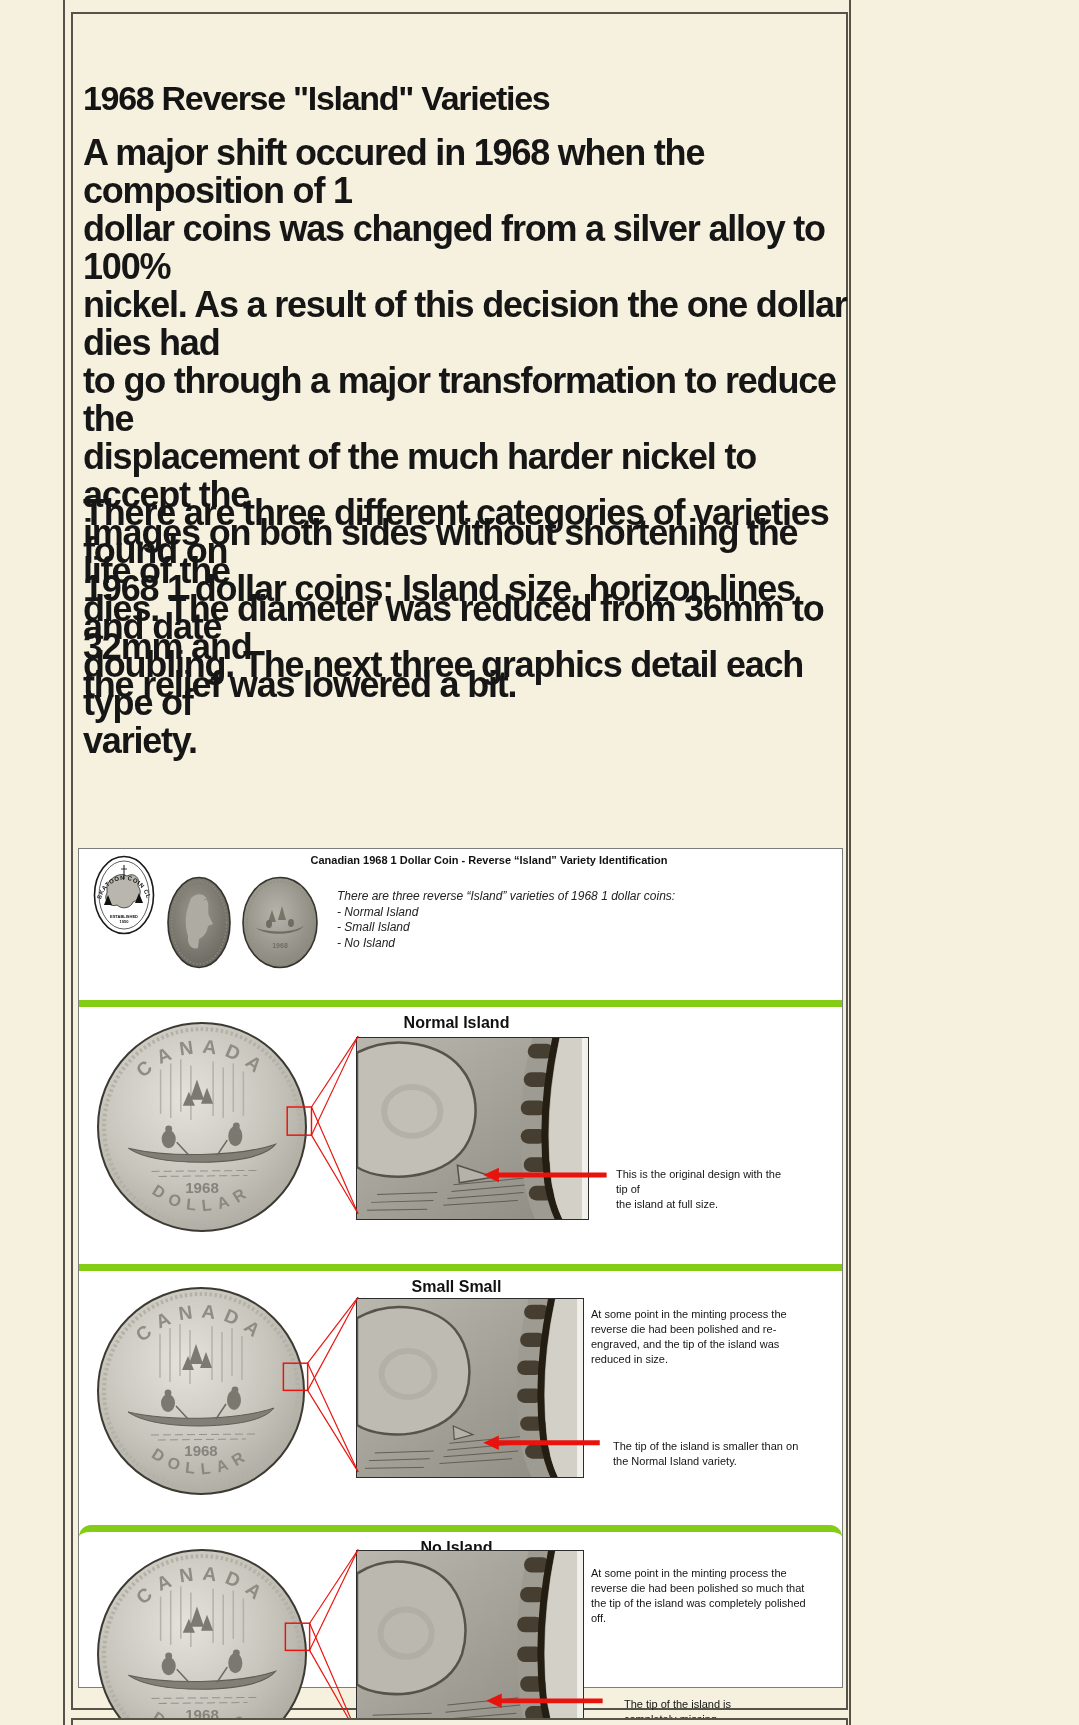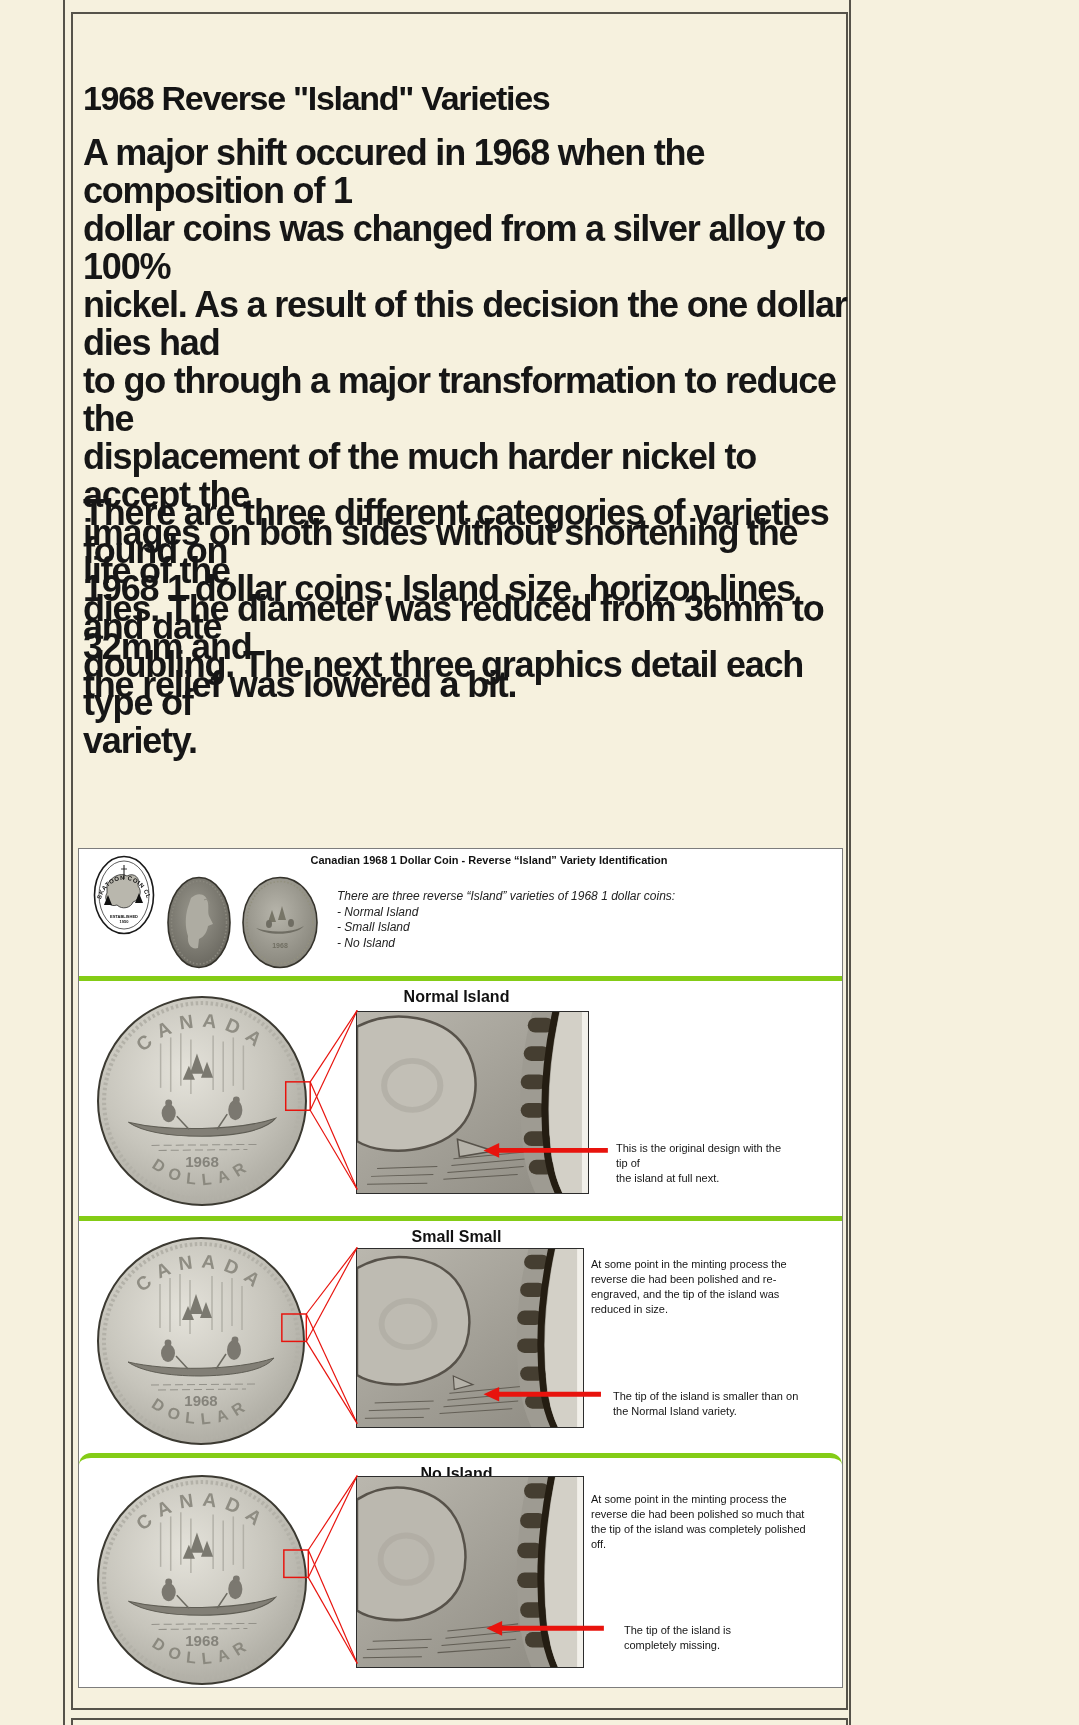--- a/index.html
+++ b/index.html
@@ -30,21 +30,21 @@
   #par-1{top:120px;}
   #par-2{top:480px;}
   #par-3{top:660px;}
   
   #graphic{
     position:absolute;left:5px;top:834px;width:765px;height:840px;
     background:#ffffff;border:1px solid #7d7d7d;box-sizing:border-box;
   }
   .g-row{position:relative;box-sizing:border-box;}
   #g-header{height:127px;}
-  .variety-row{border-top:5px solid #84cc16;}
+  .variety-row{border-top:7px solid #84cc16;margin-top:24px;}
   #row-normal{height:240px;}
   #row-small{height:237px;}
   #row-no{height:235px;border-radius:12px;}
   #graphic-title{
     position:absolute;left:110px;top:5px;width:600px;text-align:center;
     font-size:11px;font-weight:700;color:#111;
   }
   #graphic-intro{
     position:absolute;left:258px;top:40px;width:420px;
     font-size:12px;line-height:15.5px;color:#222;font-style:italic;
@@ -225,21 +225,21 @@
             <rect x="166" y="122" width="26" height="15" rx="7.5"></rect>
               <rect x="171" y="151" width="26" height="15" rx="7.5"></rect>
           </g>
           <path d="M199,-5 C188,45 184,100 190,148 C193,168 198,181 204,192" fill="none" stroke="#241d12" stroke-width="7"></path>
           <path d="M203,-5 C192,45 188,100 194,148 C197,168 202,181 208,192 L230,192 L230,-5 Z" fill="#d3d0c7"></path>
           <rect x="224" y="0" width="6" height="185" fill="#f2f0ea"></rect>
         </svg>
       </div>
 
       <div class="g-note prewrap" style="left:537px;top:160px;width:175px;">This is the original design with the tip of
-the island at full next.</div>
+the island at full size.</div>
 
       <svg class="red-overlay" viewBox="0 0 765 240">
         <rect x="204" y="103" width="25" height="29" stroke-width="1.5"></rect>
         <line x1="229" y1="103" x2="277" y2="30" stroke-width="1.2"></line>
         <line x1="229" y1="103" x2="277" y2="213" stroke-width="1.2"></line>
         <line x1="229" y1="132" x2="277" y2="30" stroke-width="1.2"></line>
         <line x1="229" y1="132" x2="277" y2="213" stroke-width="1.2"></line>
         <line x1="420" y1="173" x2="533" y2="173" stroke-width="5"></line>
         <polygon points="406,173 422,165.5 422,180.5" fill="#e8130d" stroke="none"></polygon>
       </svg>

